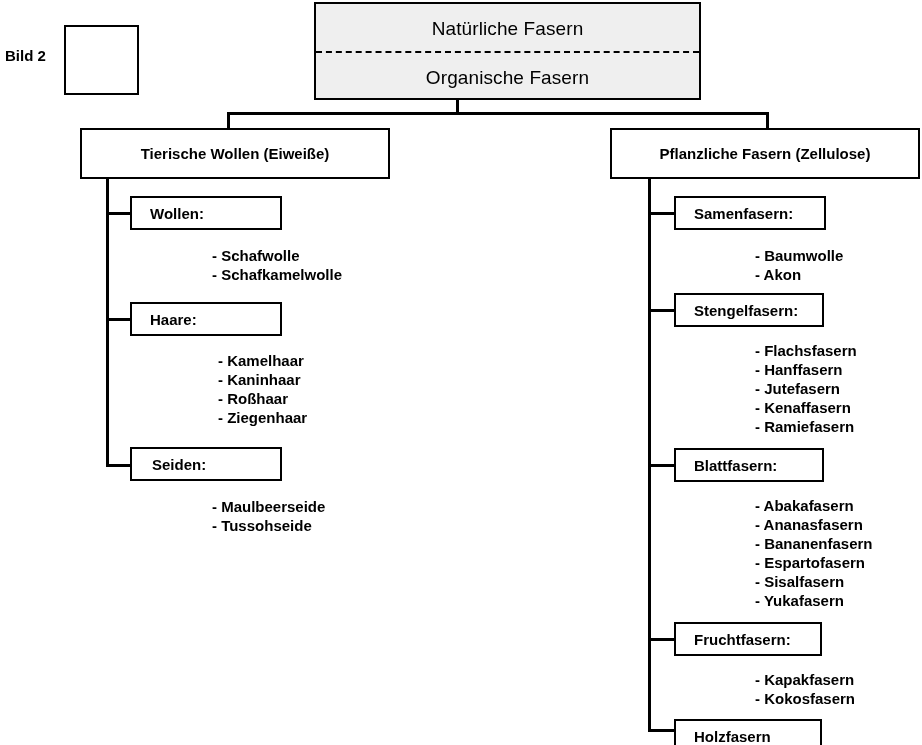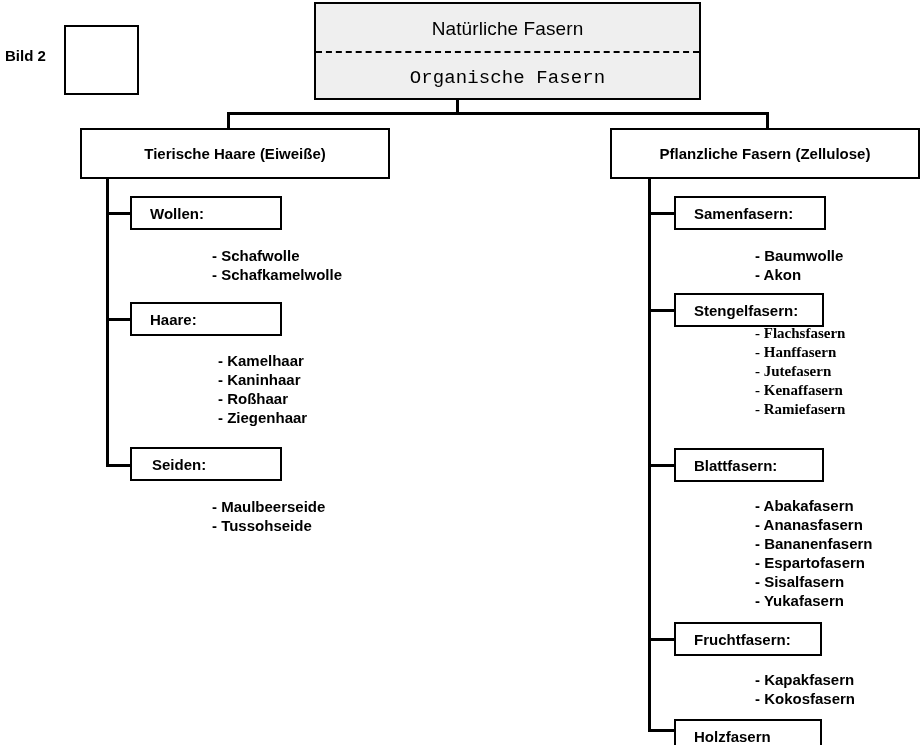--- a/index.html
+++ b/index.html
@@ -45,21 +45,21 @@
     height: 49px;
     display: flex;
     align-items: center;
     justify-content: center;
     font-size: 19px;
     font-weight: normal;
     color: #000000;
     letter-spacing: .1px;
   }
   .root-half.top { top: 0px; }
-  .root-half.bottom { top: 49px; font-family: Liberation Mono, monospace; }
+  .root-half.bottom { top: 49px; }
   .root-divider {
     position: absolute;
     left: 0;
     top: 47px;
     width: 100%;
     height: 0;
     border-top: 2px dashed #000000;
   }
 
   
@@ -137,21 +137,21 @@
     <div class="root-divider"></div>
     <div class="root-half bottom">Organische Fasern</div>
   </div>
 
   <div class="vline" style="left:456px; top:100px; height:15px;"></div>
   <div class="hline" style="left:227px; top:112px; width:542px;"></div>
   <div class="vline" style="left:227px; top:112px; height:18px;"></div>
   <div class="vline" style="left:766px; top:112px; height:18px;"></div>
 
   <div class="box branch-box" style="left:80px; top:128px; width:310px; height:51px;">
-    <span>Tierische Haare (Eiweiße)</span>
+    <span>Tierische Wollen (Eiweiße)</span>
   </div>
 
   <div class="vline" style="left:106px; top:179px; height:288px;"></div>
 
   <div class="hline" style="left:106px; top:212px; width:26px;"></div>
   <div class="box cat-box" style="left:130px; top:196px; width:152px; height:34px;">
     <span>Wollen:</span>
   </div>
   <div class="leaf-list" style="left:212px; top:246px;">
     <div>- Schafwolle</div>
@@ -190,21 +190,21 @@
   </div>
   <div class="leaf-list" style="left:755px; top:246px;">
     <div>- Baumwolle</div>
     <div>- Akon</div>
   </div>
 
   <div class="hline" style="left:648px; top:309px; width:28px;"></div>
   <div class="box cat-box" style="left:674px; top:293px; width:150px; height:34px;">
     <span>Stengelfasern:</span>
   </div>
-  <div class="leaf-list" style="left:755px; top:324px;font-family:Liberation Serif, serif;">
+  <div class="leaf-list" style="left:755px; top:341px;">
     <div>- Flachsfasern</div>
     <div>- Hanffasern</div>
     <div>- Jutefasern</div>
     <div>- Kenaffasern</div>
     <div>- Ramiefasern</div>
   </div>
 
   <div class="hline" style="left:648px; top:464px; width:28px;"></div>
   <div class="box cat-box" style="left:674px; top:448px; width:150px; height:34px;">
     <span>Blattfasern:</span>

